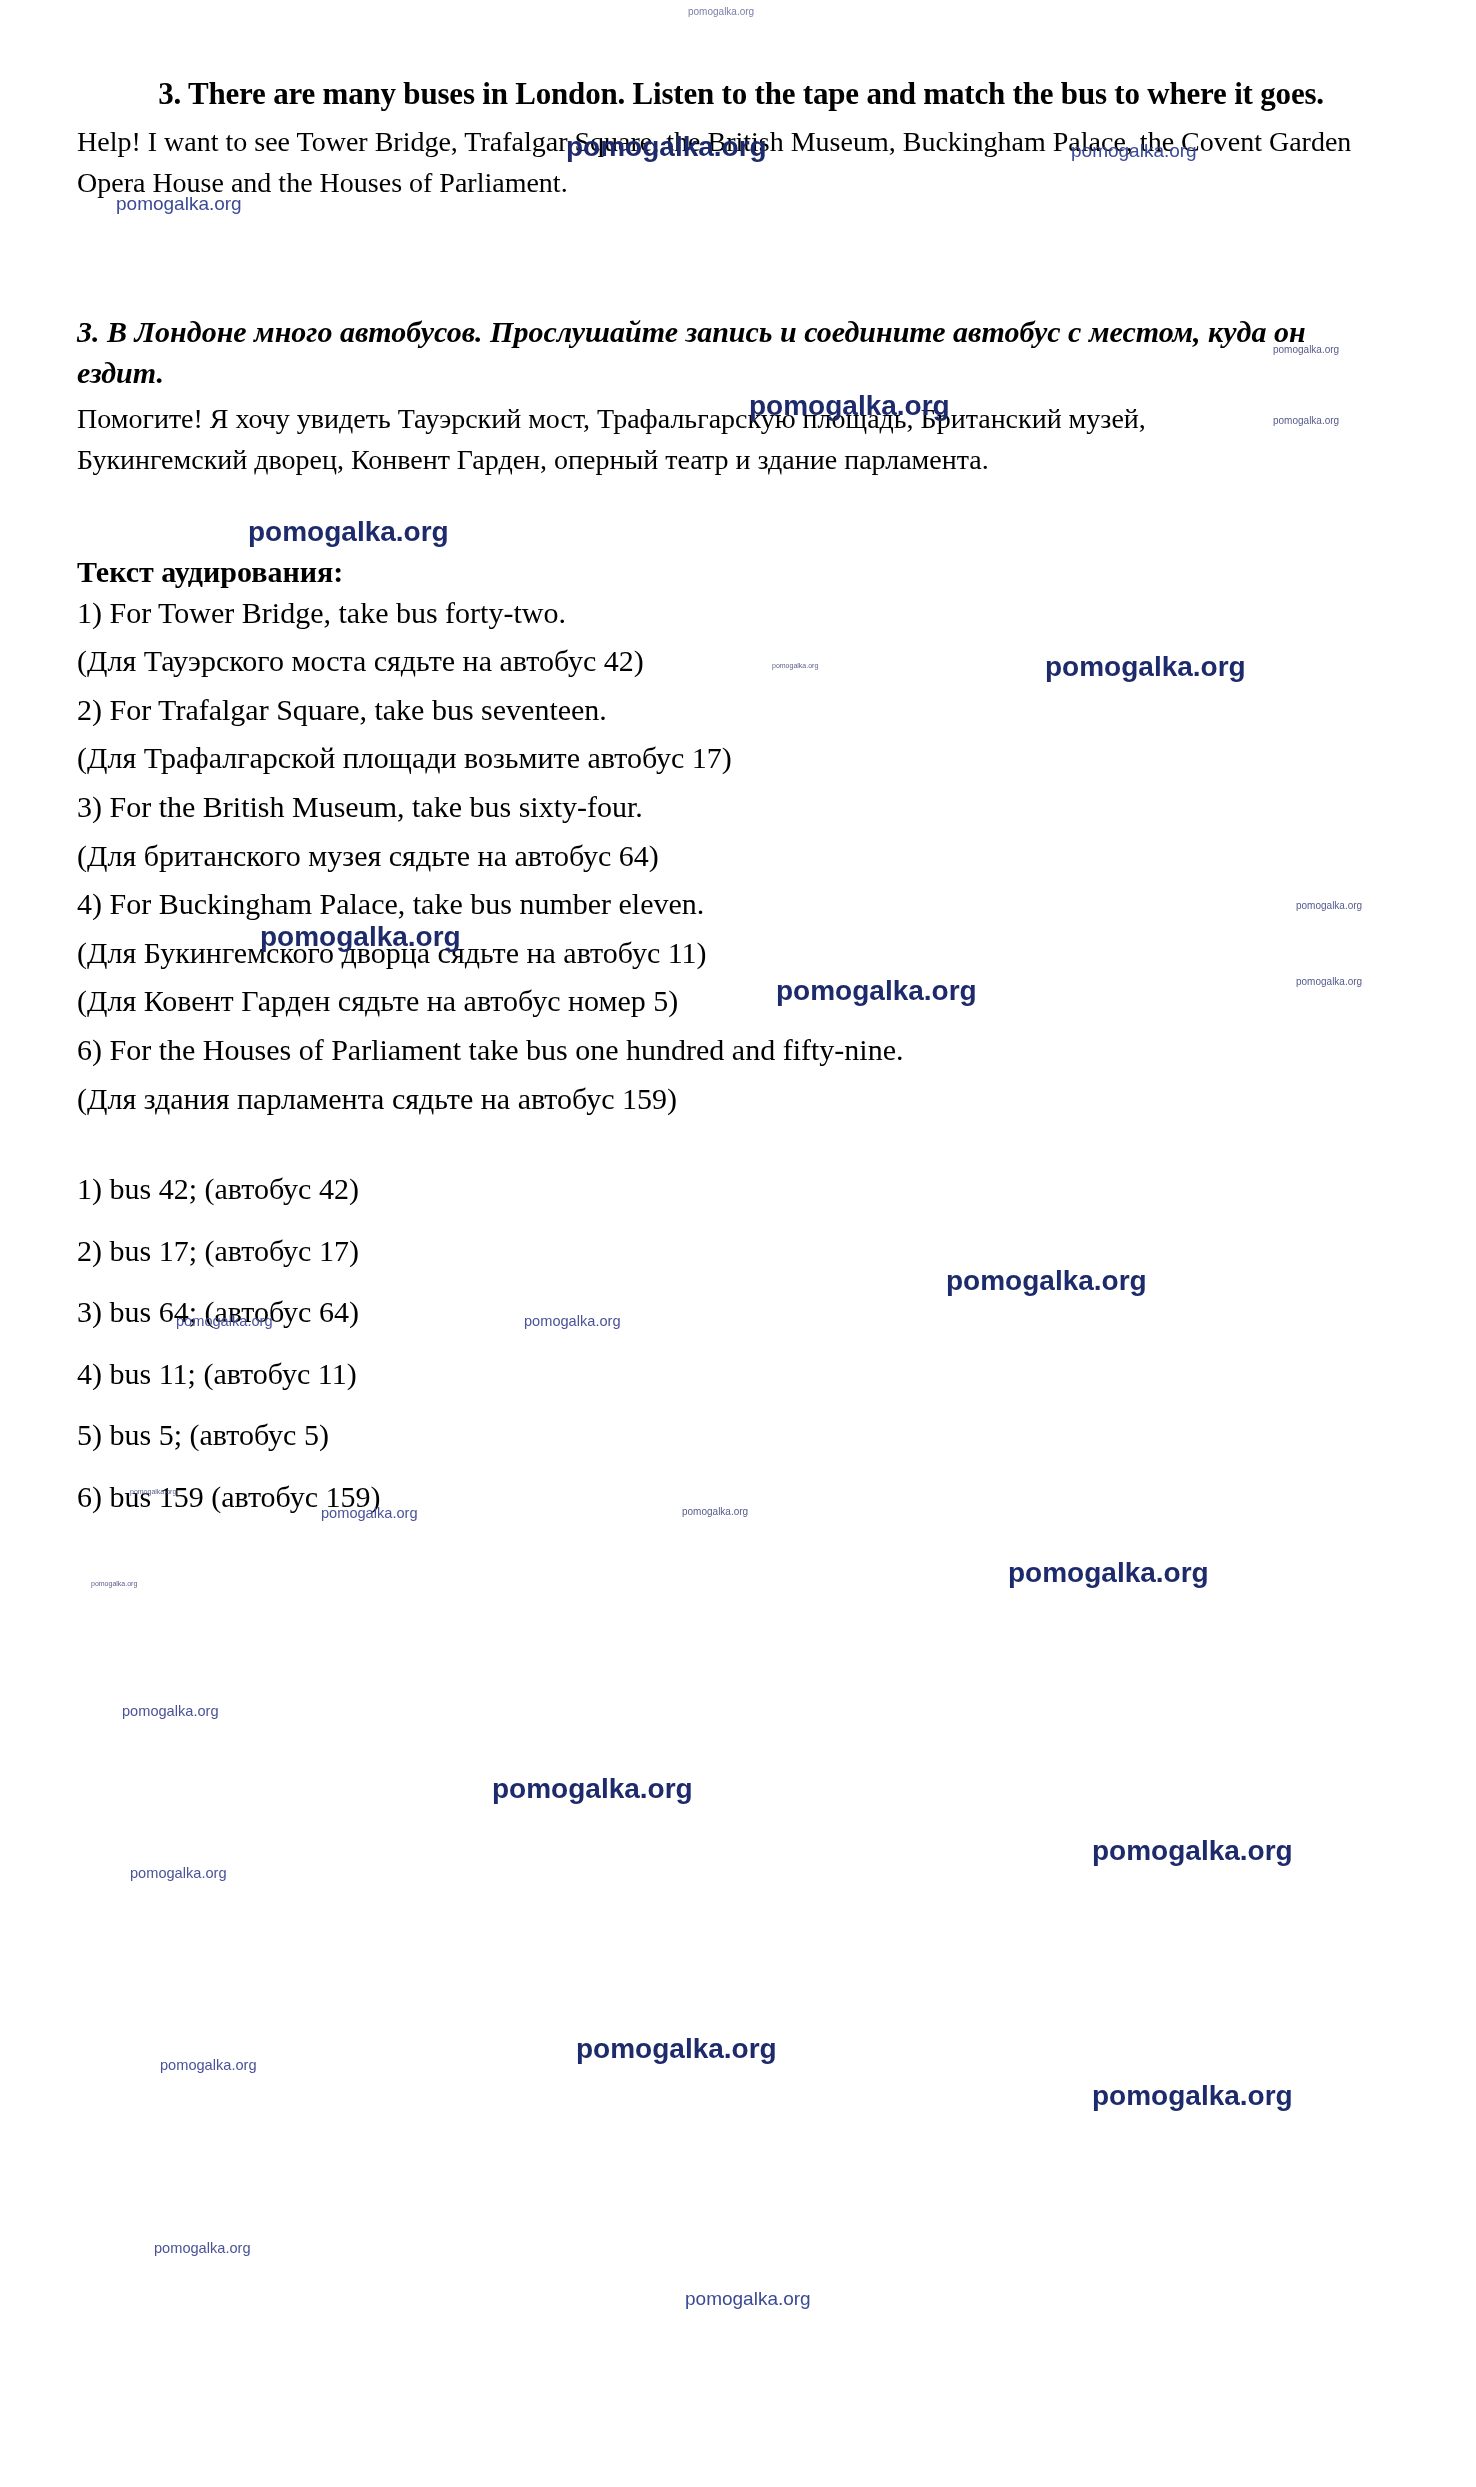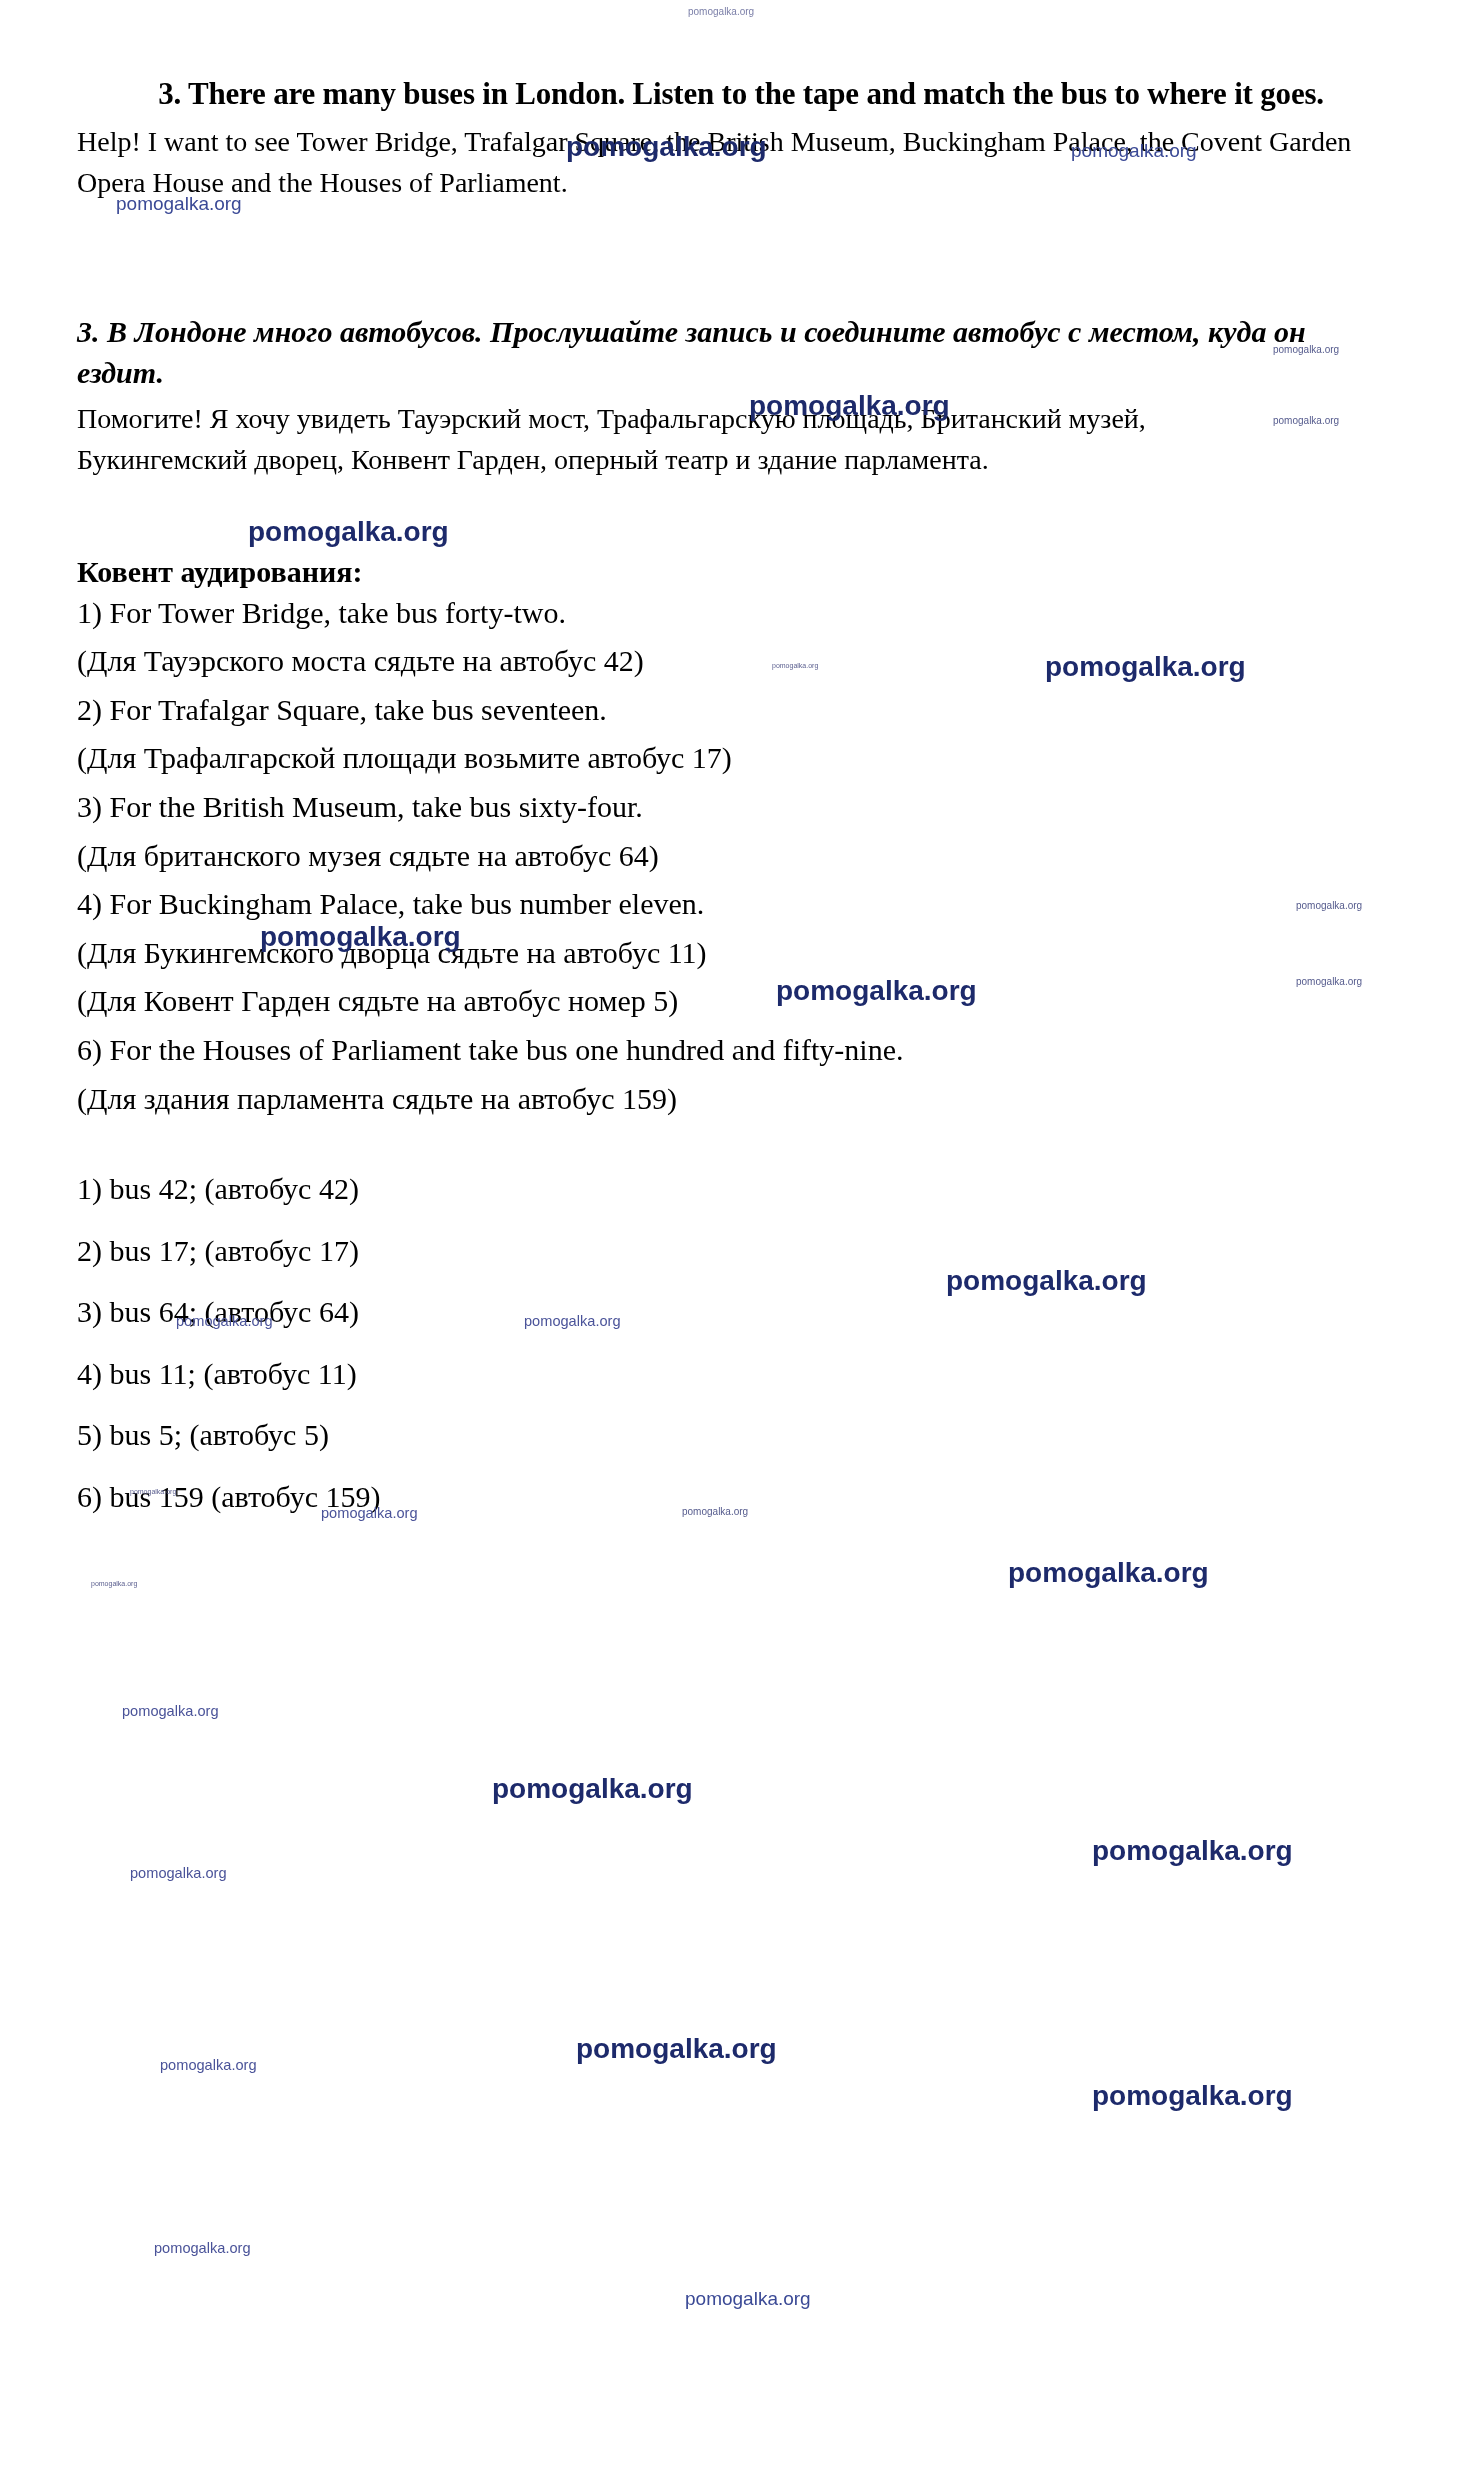--- a/index.html
+++ b/index.html
@@ -133,21 +133,21 @@
     <p class="para para-en-intro">Help! I want to see Tower Bridge, Trafalgar Square, the British Museum, Buckingham Palace, the Covent Garden Opera House and the Houses of Parliament.</p>
 
     <div class="spacer-lg"></div>
 
     <h2 class="heading-ru">3. В Лондоне много автобусов. Прослушайте запись и соедините автобус с местом, куда он ездит.</h2>
 
     <p class="para para-ru-intro">Помогите! Я хочу увидеть Тауэрский мост, Трафальгарскую площадь, Британский музей, Букингемский дворец, Конвент Гарден, оперный театр и здание парламента.</p>
 
     <div class="spacer-md"></div>
 
-    <p class="audio-label">Ковент аудирования:</p>
+    <p class="audio-label">Текст аудирования:</p>
 
     <div class="audio-lines">
       <p class="line">1) For Tower Bridge, take bus forty-two.</p>
       <p class="line">(Для Тауэрского моста сядьте на автобус 42)</p>
       <p class="line">2) For Trafalgar Square, take bus seventeen.</p>
       <p class="line">(Для Трафалгарской площади возьмите автобус 17)</p>
       <p class="line">3) For the British Museum, take bus sixty-four.</p>
       <p class="line">(Для британского музея сядьте на автобус 64)</p>
       <p class="line">4) For Buckingham Palace, take bus number eleven.</p>
       <p class="line">(Для Букингемского дворца сядьте на автобус 11)</p>

